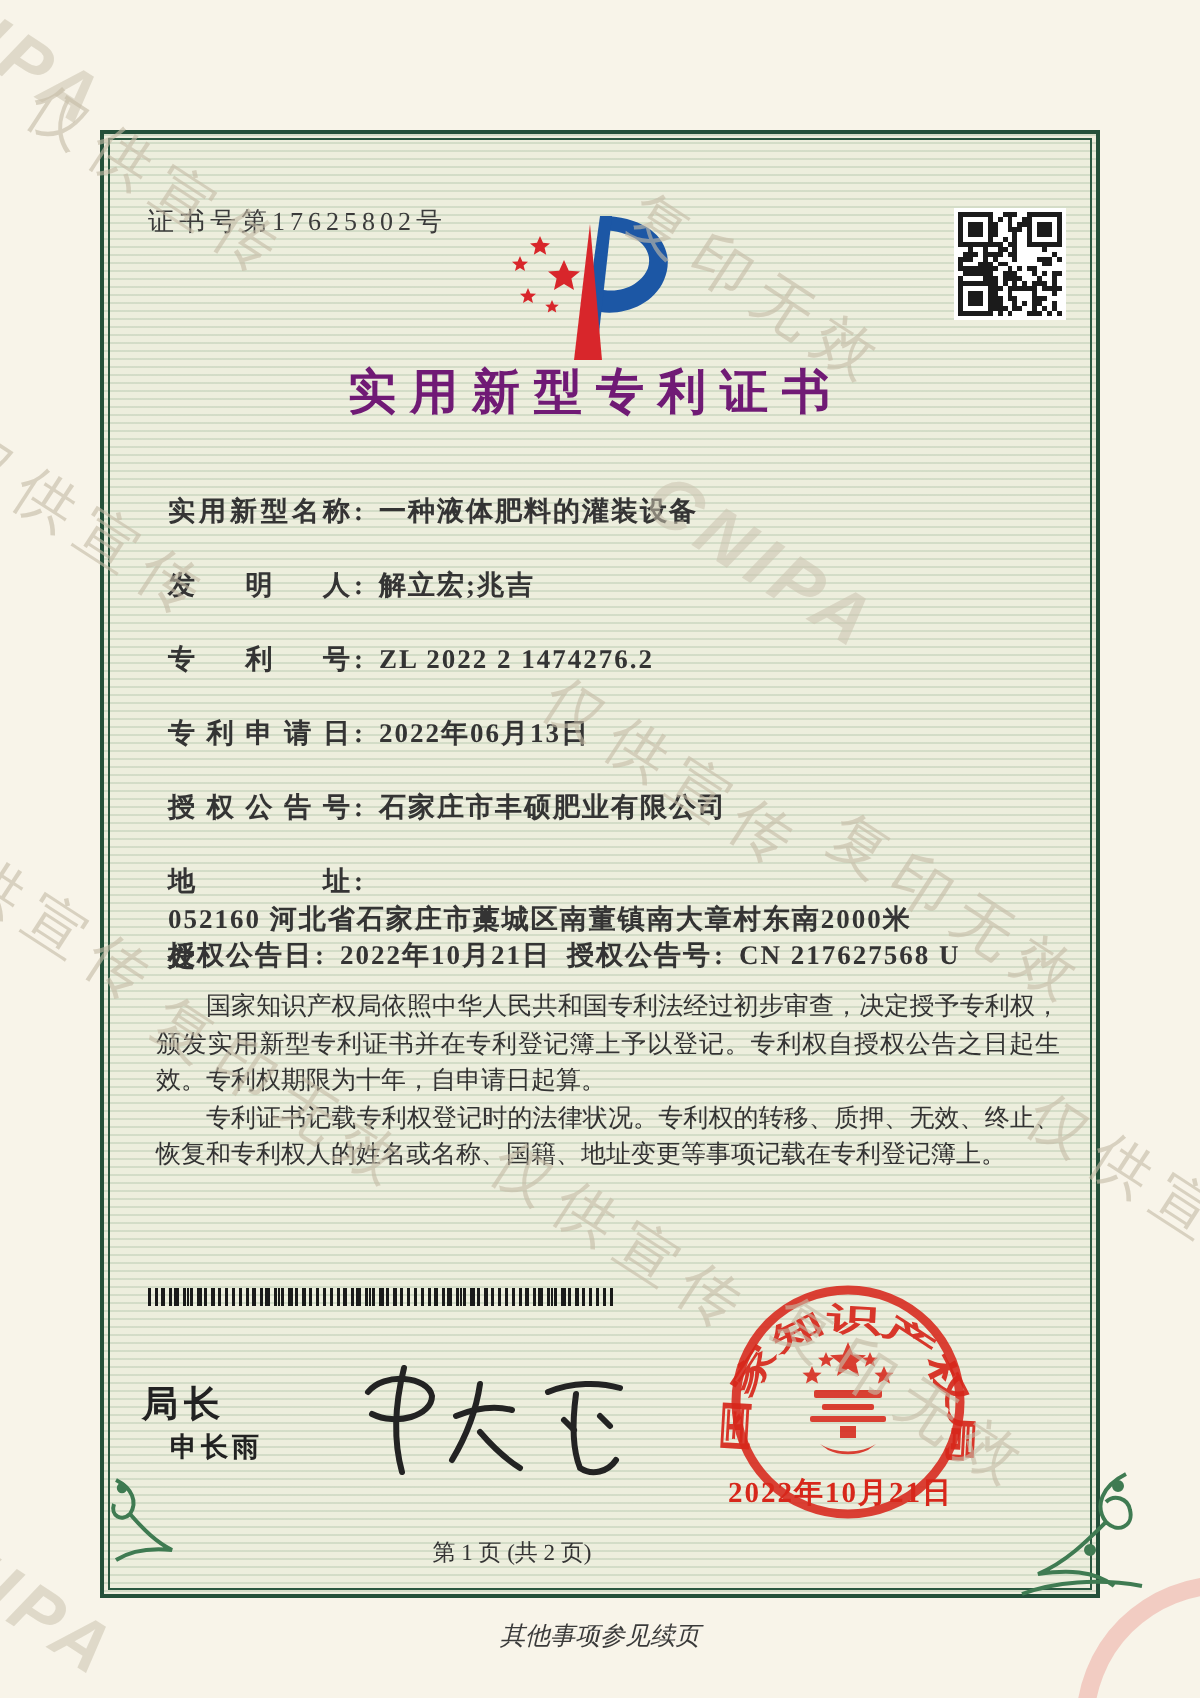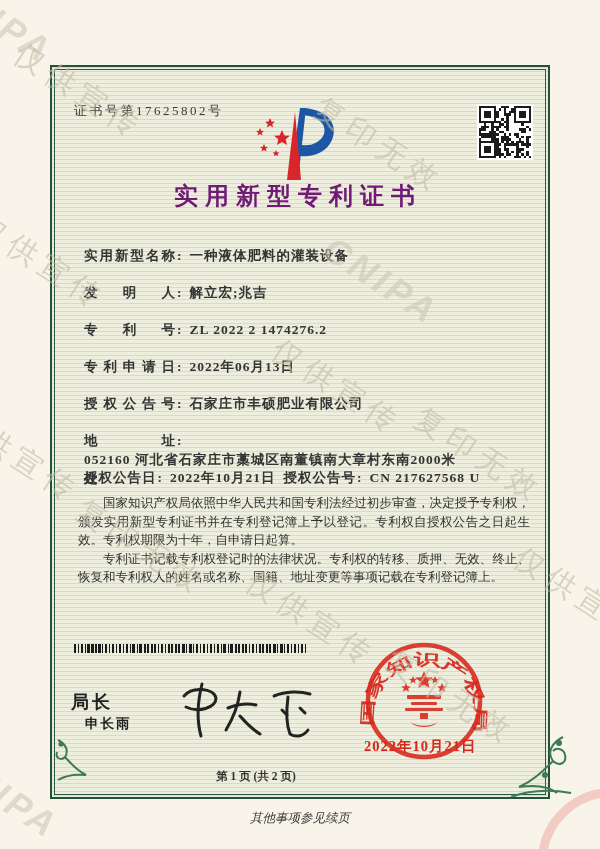--- a/index.html
+++ b/index.html
@@ -29,21 +29,21 @@
            background-image:repeating-linear-gradient(90deg,#1a1a1a 0 1.5px,rgba(0,0,0,0) 1.5px 3.5px),
                             repeating-linear-gradient(90deg,#1a1a1a 0 1px,rgba(0,0,0,0) 1px 6.5px);}
   .director-title{left:71px;top:690px;font-family:"Liberation Sans",sans-serif;font-weight:bold;
                   font-size:18px;letter-spacing:3px;color:#222;z-index:2;}
   .director-name{left:85px;top:715px;font-family:"Liberation Sans",sans-serif;font-weight:bold;
                  font-size:13.5px;letter-spacing:2px;color:#222;z-index:2;}
   .signature{left:168px;top:680px;z-index:3;}
   .seal{left:354px;top:638px;z-index:3;}
   .sealdate{left:364px;top:737px;font-size:14.5px;font-weight:bold;color:#d7271b;
             letter-spacing:1px;z-index:4;}
-  .pagenum{left:50px;top:769px;width:412px;text-align:center;font-size:11.5px;color:#333;z-index:2;font-weight:bold;}
+  .pagenum{left:50px;top:769px;width:412px;text-align:center;font-size:11.5px;color:#333;z-index:2;}
   .footnote{left:0;top:810px;width:600px;text-align:center;font-size:12.5px;font-style:italic;
             color:#3a3a3a;z-index:2;}
   .logo{left:246px;top:102px;z-index:2;}
   .qr{left:477px;top:104px;width:52px;height:52px;background:#fff;padding:2px;z-index:2;}
   .flourish-r{left:505px;top:733px;z-index:2;}
   .flourish-l{left:52px;top:738px;z-index:2;transform:scaleX(-1);}
   .pinkarc{left:538px;top:788px;width:130px;height:130px;border-radius:50%;
            border:9px solid rgba(231,140,132,.38);z-index:1;}
   
   #wm-layer{position:absolute;inset:0;z-index:9;pointer-events:none;}

